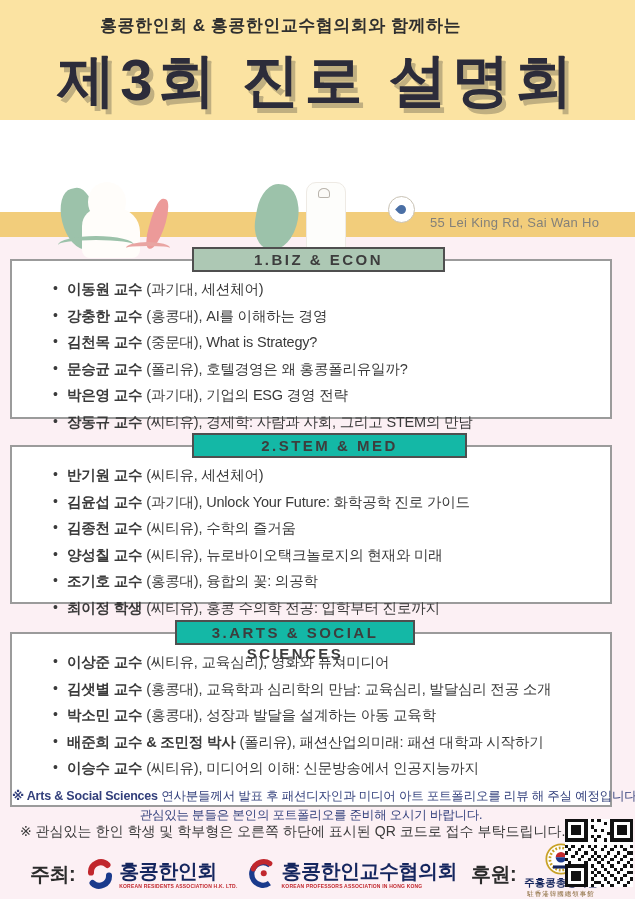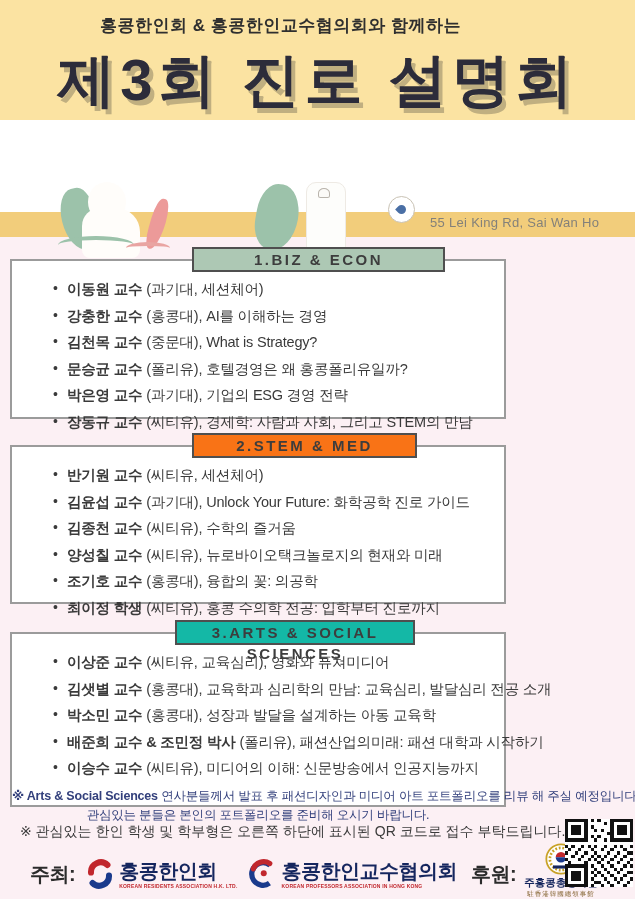--- a/index.html
+++ b/index.html
@@ -44,34 +44,34 @@
     display:flex; align-items:center; justify-content:center;
   }
   .pin-glyph { width:9px; height:9px; background:#4a6fa5; border-radius:50% 50% 50% 0; transform:rotate(45deg); }
   .address {
     position:absolute; left:430px; top:215px; width:200px; z-index:2;
     font-size:13px; color:#84817a; letter-spacing:0.3px;
   }
 
   
   .white-box {
-    position:absolute; left:10px; width:496px; background:#ffffff;
+    position:absolute; left:10px; width:602px; background:#ffffff;
     border:2px solid #9b9b9b; z-index:2;
   }
   .box1 { top:259px; height:160px; }
   .box2 { top:445px; height:159px; }
   .box3 { top:632px; height:175px; }
 
   .sec-header {
     position:absolute; height:25px; line-height:21px; text-align:center; z-index:3;
     font-size:15px; font-weight:bold; letter-spacing:2.5px; color:#3d3d3d;
     border:2px solid #4f4f4f;
   }
   .h1 { left:192px; top:247px; width:253px; background:#adc8b4; }
-  .h2 { left:192px; top:433px; width:225px; background:#f97316; }
+  .h2 { left:192px; top:433px; width:275px; background:#14b8a6; }
   .h3 { left:175px; top:620px; width:240px; background:#14b8a6; }
 
   .speakers { list-style:none; padding:19px 0 0 55px; }
   .speakers li {
     position:relative; margin-bottom:7.5px; font-size:14.5px; color:#3a3a3a;
     letter-spacing:-0.2px; white-space:nowrap;
   }
   .speakers li::before {
     content:"•"; position:absolute; left:-14px; top:0; color:#3a3a3a; font-size:14px;
   }

